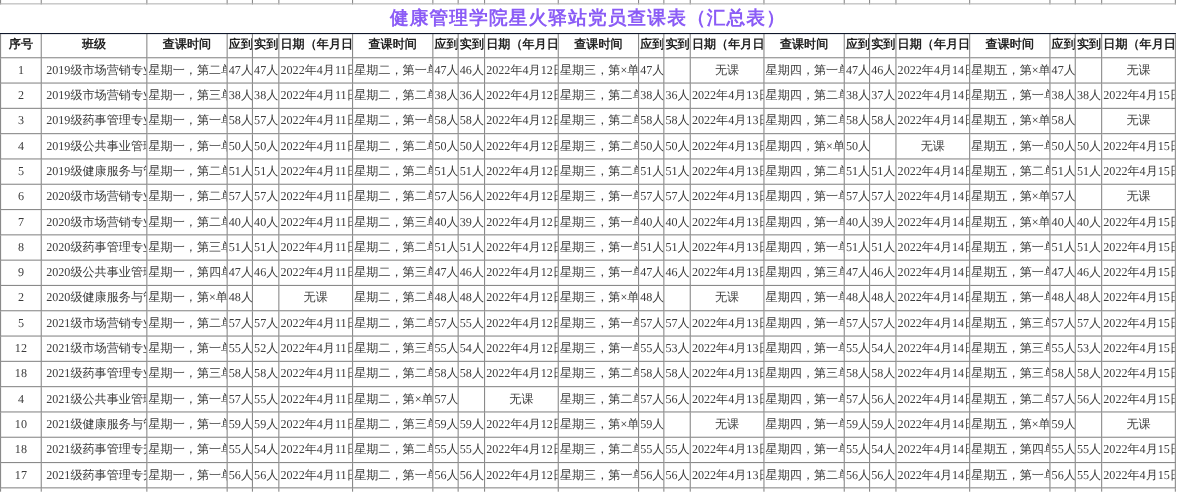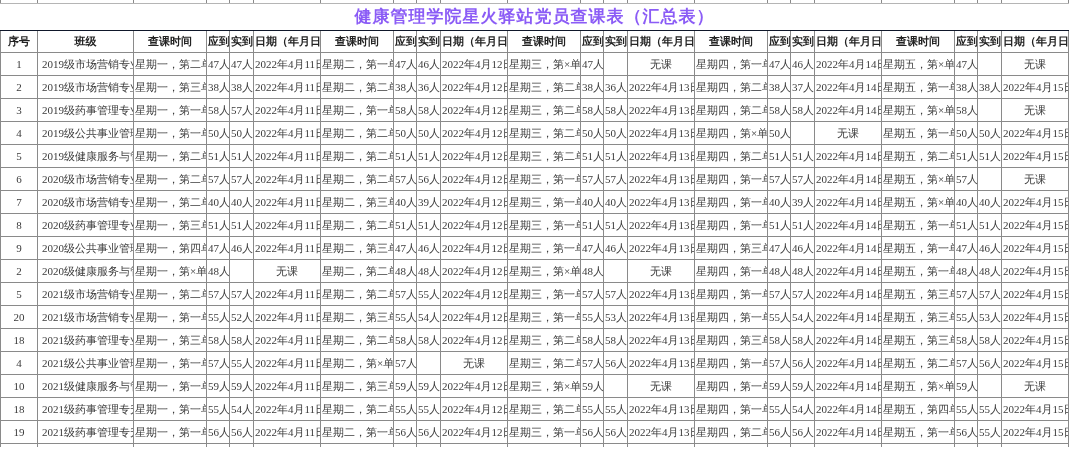--- a/index.html
+++ b/index.html
@@ -393,21 +393,21 @@
         <td>星期四，第一单元</td>
         <td>57人</td>
         <td>57人</td>
         <td>2022年4月14日</td>
         <td>星期五，第三单元</td>
         <td>57人</td>
         <td>57人</td>
         <td>2022年4月15日</td>
       </tr>
       <tr>
-        <td>20</td>
+        <td>12</td>
         <td class="cls">2021级市场营销专业2班</td>
         <td>星期一，第一单元</td>
         <td>55人</td>
         <td>52人</td>
         <td>2022年4月11日</td>
         <td>星期二，第三单元</td>
         <td>55人</td>
         <td>54人</td>
         <td>2022年4月12日</td>
         <td>星期三，第一单元</td>
@@ -513,21 +513,21 @@
         <td>星期四，第一单元</td>
         <td>55人</td>
         <td>54人</td>
         <td>2022年4月14日</td>
         <td>星期五，第四单元</td>
         <td>55人</td>
         <td>55人</td>
         <td>2022年4月15日</td>
       </tr>
       <tr>
-        <td>19</td>
+        <td>17</td>
         <td class="cls">2021级药事管理专升本2班</td>
         <td>星期一，第一单元</td>
         <td>56人</td>
         <td>56人</td>
         <td>2022年4月11日</td>
         <td>星期二，第一单元</td>
         <td>56人</td>
         <td>56人</td>
         <td>2022年4月12日</td>
         <td>星期三，第一单元</td>

